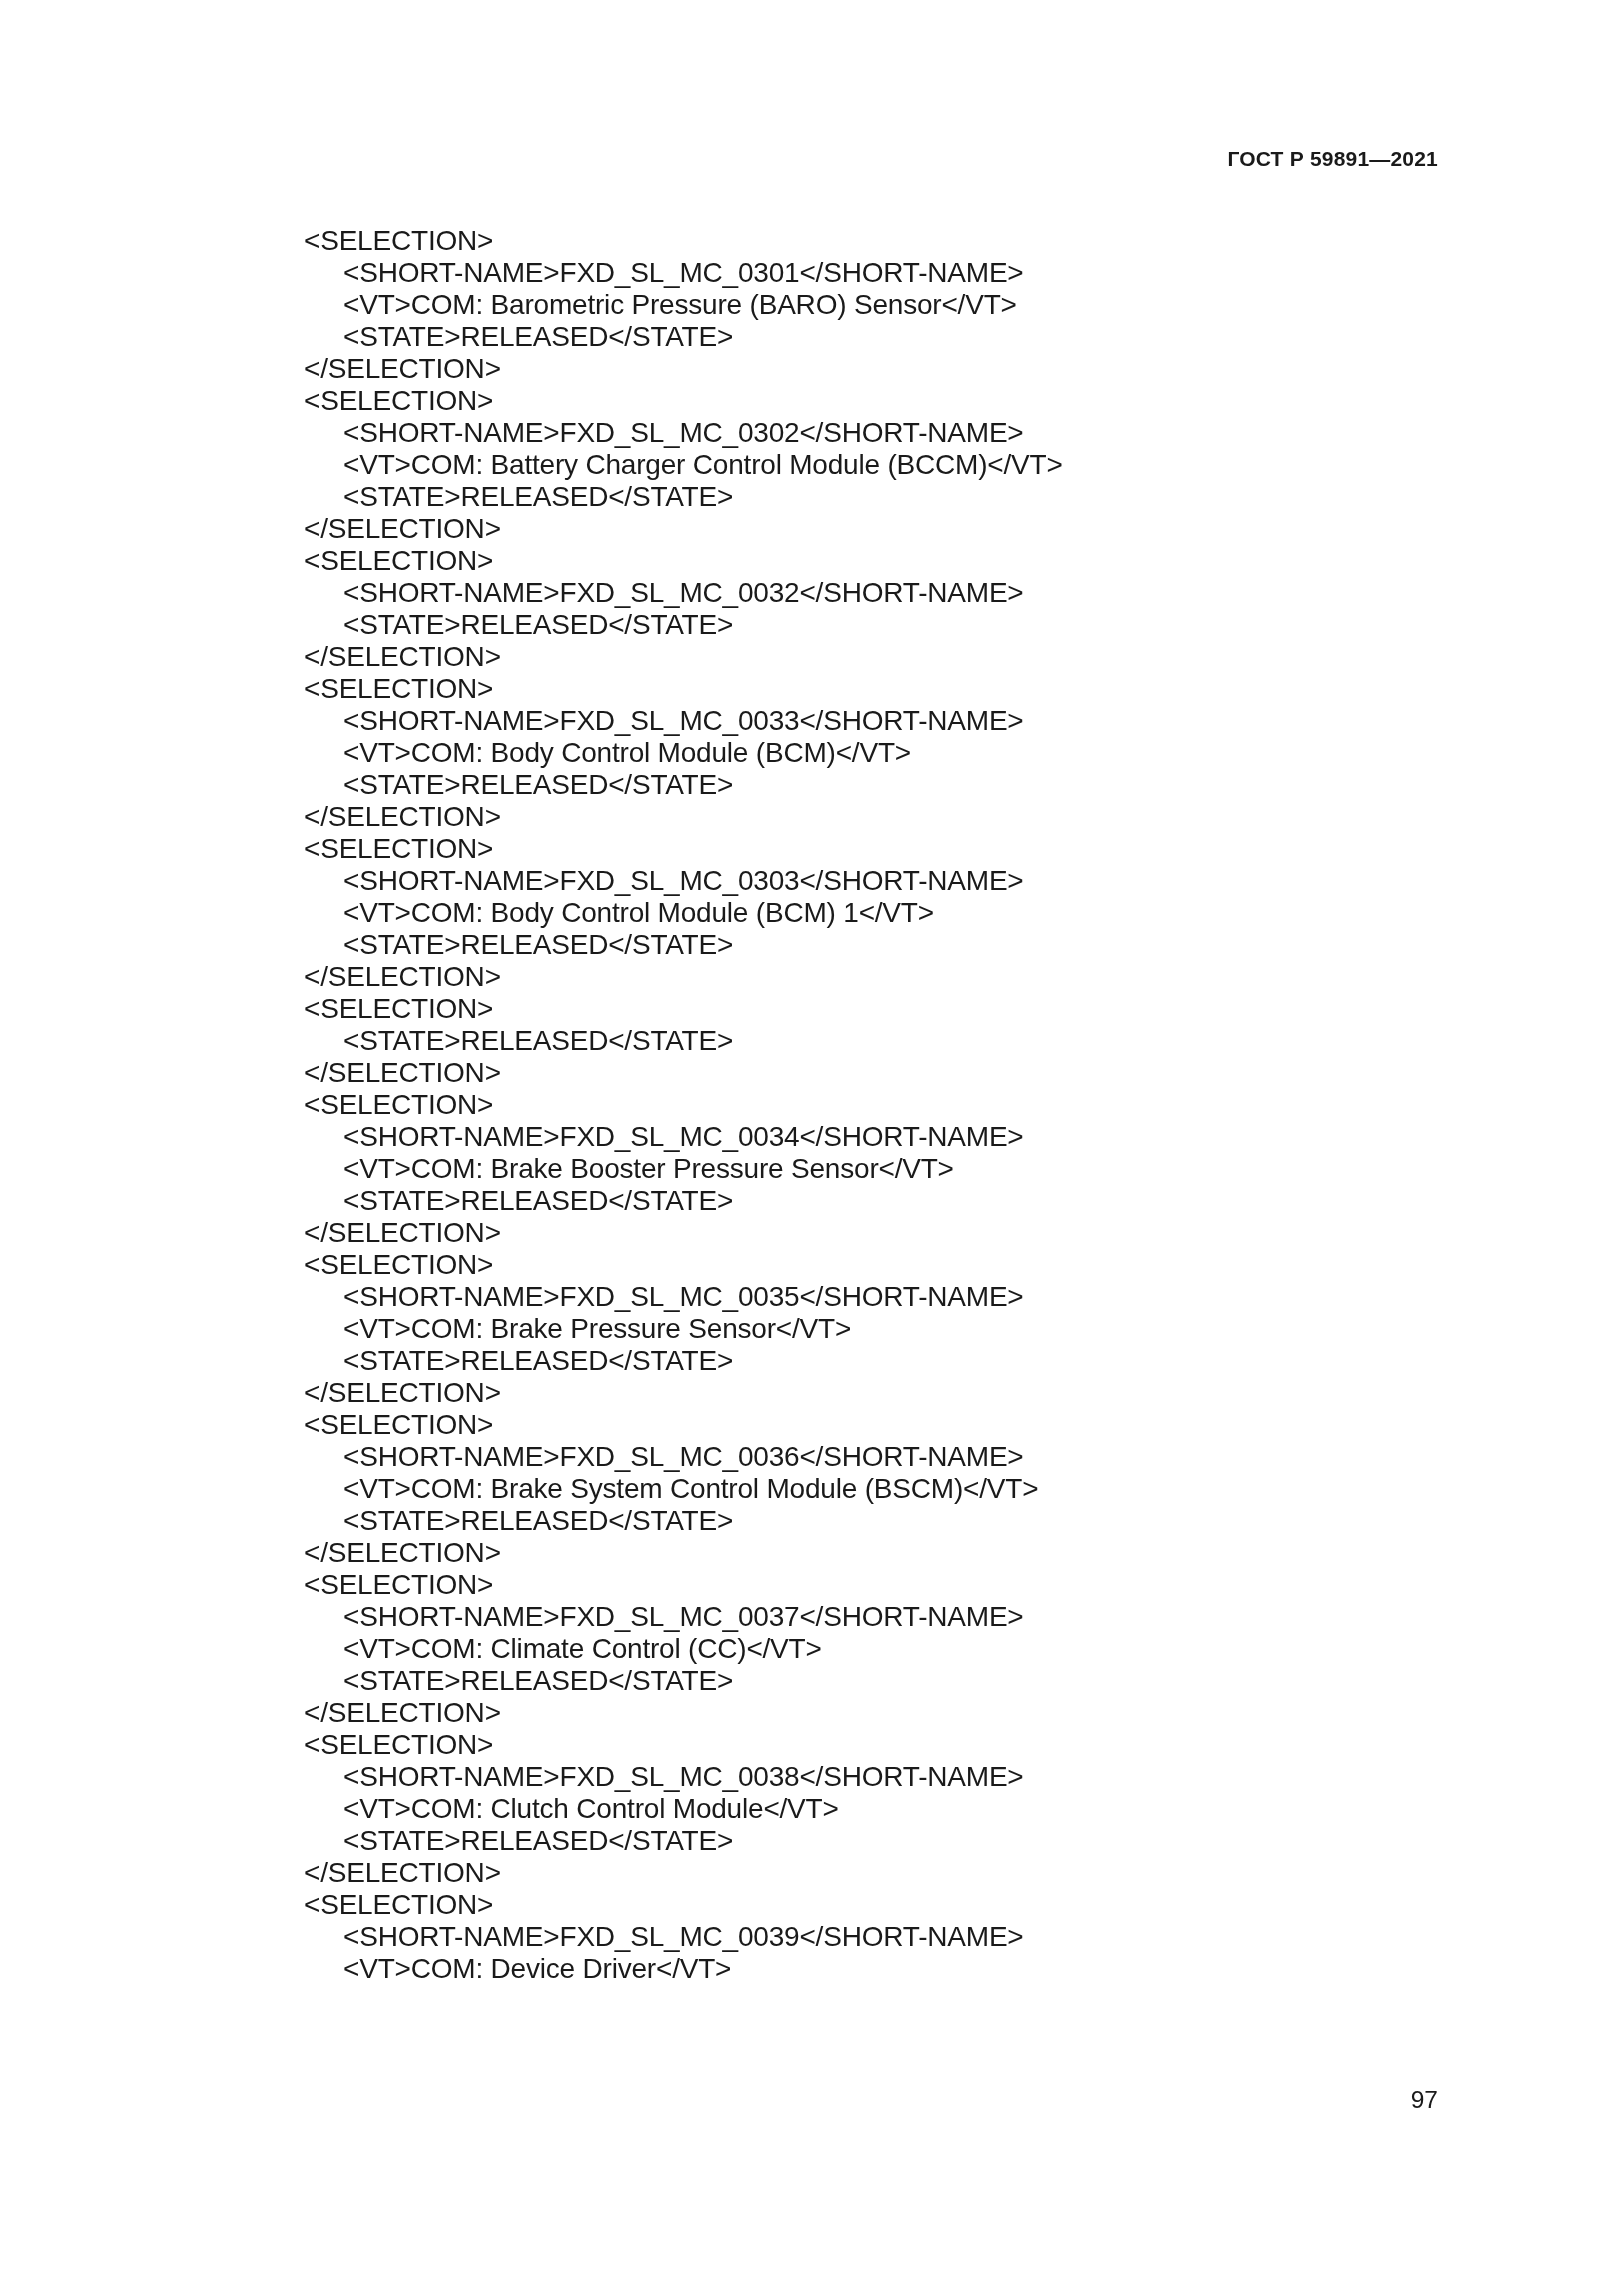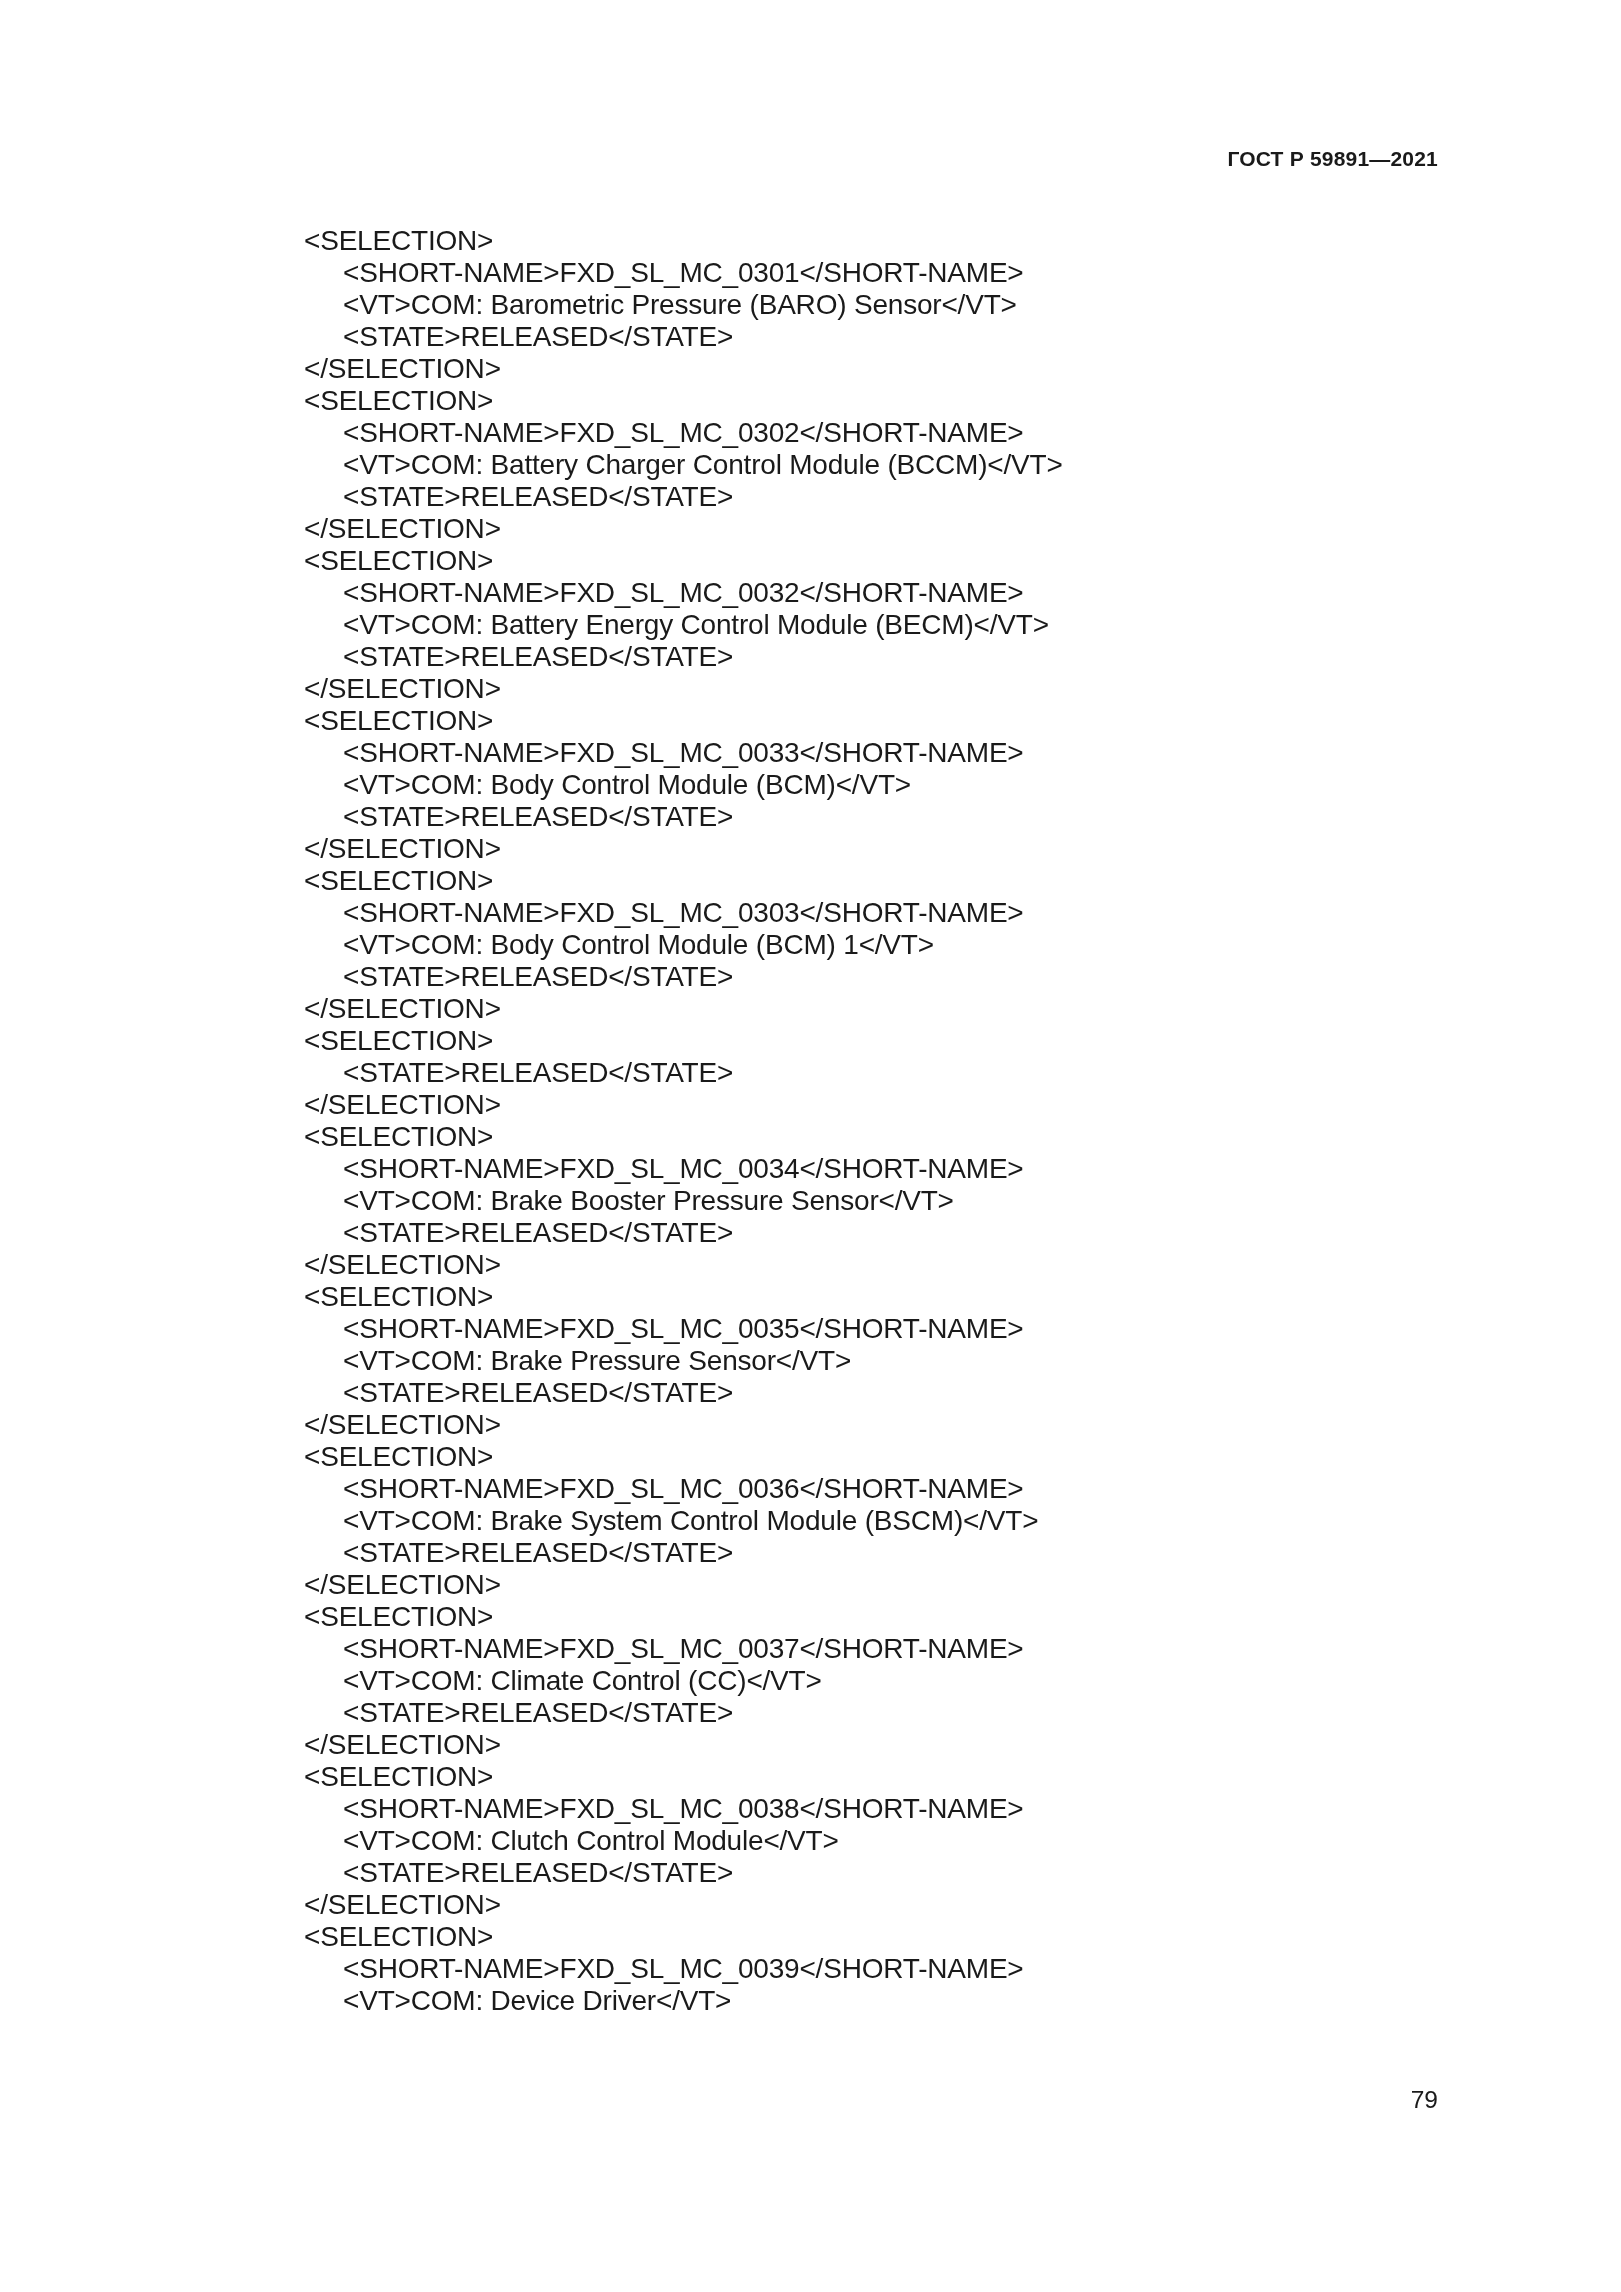--- a/index.html
+++ b/index.html
@@ -69,21 +69,20 @@
     <div class="code-line">&lt;SELECTION&gt;</div>
     <div class="code-line indent">&lt;SHORT-NAME&gt;FXD_SL_MC_0302&lt;/SHORT-NAME&gt;</div>
     <div class="code-line indent">&lt;VT&gt;COM: Battery Charger Control Module (BCCM)&lt;/VT&gt;</div>
     <div class="code-line indent">&lt;STATE&gt;RELEASED&lt;/STATE&gt;</div>
     <div class="code-line">&lt;/SELECTION&gt;</div>
   </div>
 
   <div>
     <div class="code-line">&lt;SELECTION&gt;</div>
     <div class="code-line indent">&lt;SHORT-NAME&gt;FXD_SL_MC_0032&lt;/SHORT-NAME&gt;</div>
-    <div class="code-line indent">&lt;VT&gt;COM: Battery Energy Control Module (BECM)&lt;/VT&gt;</div>
     <div class="code-line indent">&lt;STATE&gt;RELEASED&lt;/STATE&gt;</div>
     <div class="code-line">&lt;/SELECTION&gt;</div>
   </div>
 
   <div>
     <div class="code-line">&lt;SELECTION&gt;</div>
     <div class="code-line indent">&lt;SHORT-NAME&gt;FXD_SL_MC_0033&lt;/SHORT-NAME&gt;</div>
     <div class="code-line indent">&lt;VT&gt;COM: Body Control Module (BCM)&lt;/VT&gt;</div>
     <div class="code-line indent">&lt;STATE&gt;RELEASED&lt;/STATE&gt;</div>
     <div class="code-line">&lt;/SELECTION&gt;</div>
@@ -144,14 +143,14 @@
   </div>
 
   <div>
     <div class="code-line">&lt;SELECTION&gt;</div>
     <div class="code-line indent">&lt;SHORT-NAME&gt;FXD_SL_MC_0039&lt;/SHORT-NAME&gt;</div>
     <div class="code-line indent">&lt;VT&gt;COM: Device Driver&lt;/VT&gt;</div>
   </div>
 
 </div>
 
-<div class="page-number">79</div>
+<div class="page-number">97</div>
 
 
 </body></html>

